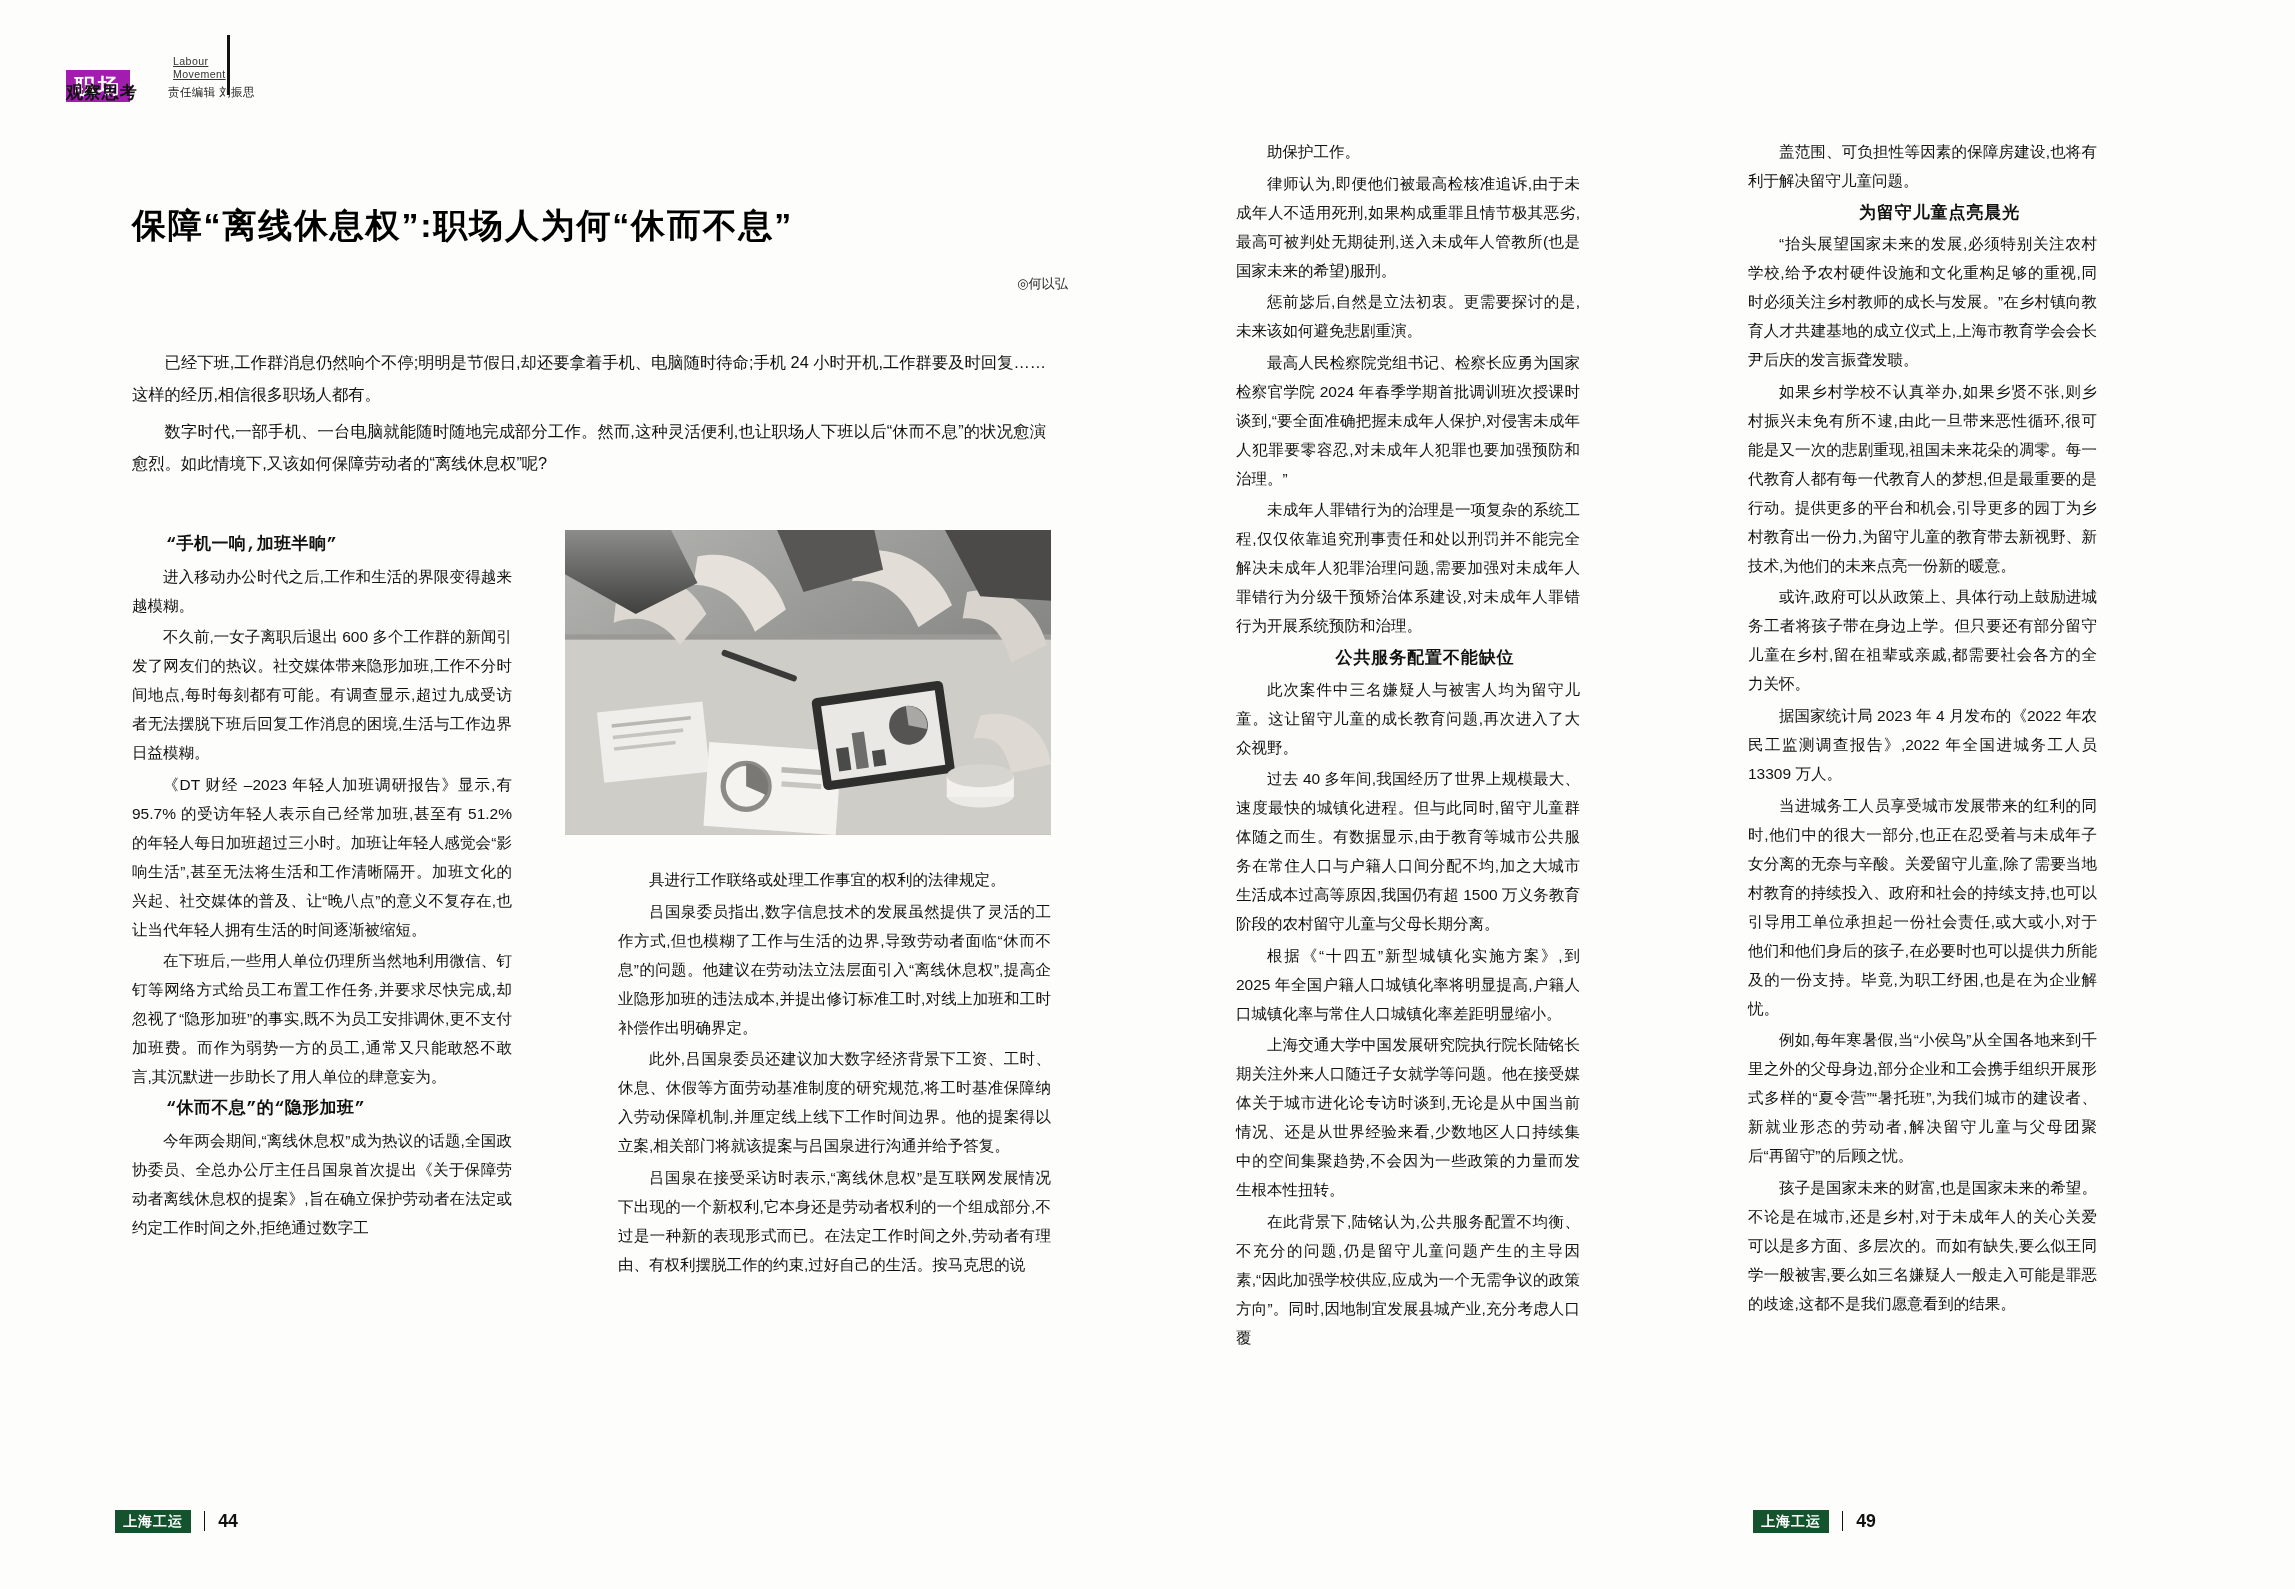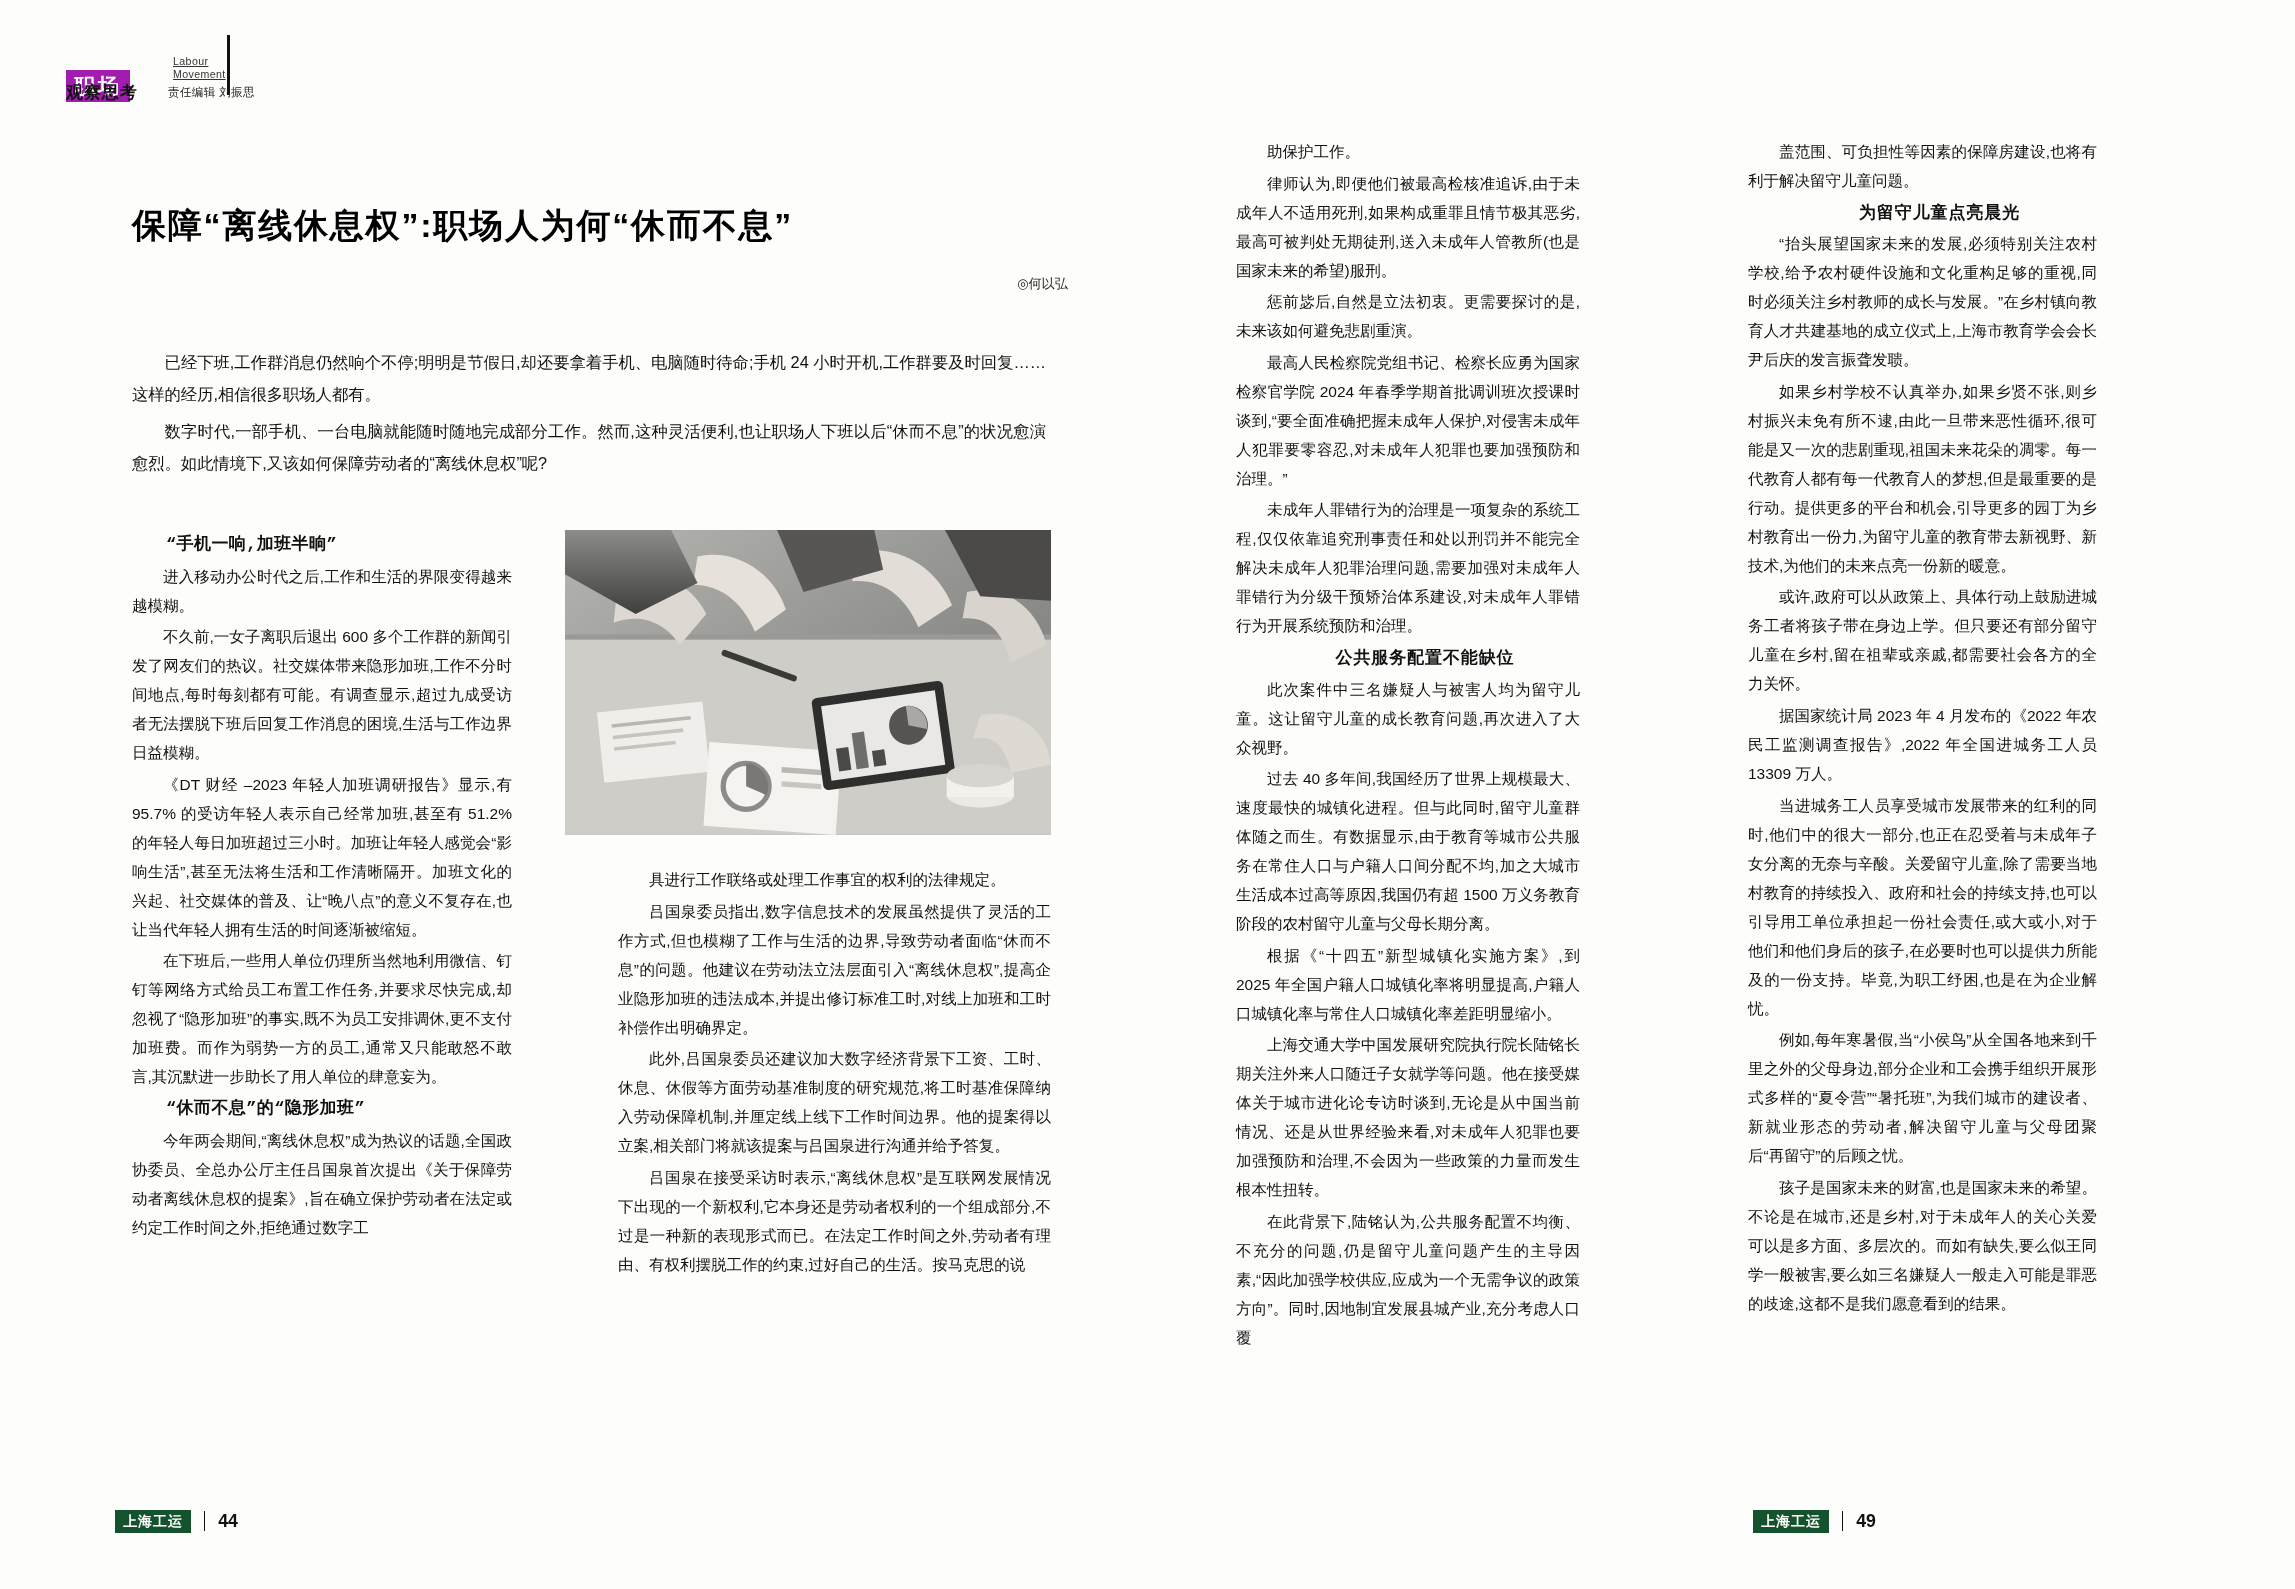--- a/index.html
+++ b/index.html
@@ -158,21 +158,21 @@
   <div class="rcol rc1">
     <p>助保护工作。</p>
     <p>律师认为,即便他们被最高检核准追诉,由于未成年人不适用死刑,如果构成重罪且情节极其恶劣,最高可被判处无期徒刑,送入未成年人管教所(也是国家未来的希望)服刑。</p>
     <p>惩前毖后,自然是立法初衷。更需要探讨的是,未来该如何避免悲剧重演。</p>
     <p>最高人民检察院党组书记、检察长应勇为国家检察官学院 2024 年春季学期首批调训班次授课时谈到,“要全面准确把握未成年人保护,对侵害未成年人犯罪要零容忍,对未成年人犯罪也要加强预防和治理。”</p>
     <p>未成年人罪错行为的治理是一项复杂的系统工程,仅仅依靠追究刑事责任和处以刑罚并不能完全解决未成年人犯罪治理问题,需要加强对未成年人罪错行为分级干预矫治体系建设,对未成年人罪错行为开展系统预防和治理。</p>
     <p class="rsec">公共服务配置不能缺位</p>
     <p>此次案件中三名嫌疑人与被害人均为留守儿童。这让留守儿童的成长教育问题,再次进入了大众视野。</p>
     <p>过去 40 多年间,我国经历了世界上规模最大、速度最快的城镇化进程。但与此同时,留守儿童群体随之而生。有数据显示,由于教育等城市公共服务在常住人口与户籍人口间分配不均,加之大城市生活成本过高等原因,我国仍有超 1500 万义务教育阶段的农村留守儿童与父母长期分离。</p>
     <p>根据《“十四五”新型城镇化实施方案》,到 2025 年全国户籍人口城镇化率将明显提高,户籍人口城镇化率与常住人口城镇化率差距明显缩小。</p>
-    <p>上海交通大学中国发展研究院执行院长陆铭长期关注外来人口随迁子女就学等问题。他在接受媒体关于城市进化论专访时谈到,无论是从中国当前情况、还是从世界经验来看,对未成年人犯罪也要加强预防和治理,不会因为一些政策的力量而发生根本性扭转。</p>
+    <p>上海交通大学中国发展研究院执行院长陆铭长期关注外来人口随迁子女就学等问题。他在接受媒体关于城市进化论专访时谈到,无论是从中国当前情况、还是从世界经验来看,少数地区人口持续集中的空间集聚趋势,不会因为一些政策的力量而发生根本性扭转。</p>
     <p>在此背景下,陆铭认为,公共服务配置不均衡、不充分的问题,仍是留守儿童问题产生的主导因素,“因此加强学校供应,应成为一个无需争议的政策方向”。同时,因地制宜发展县城产业,充分考虑人口覆</p>
   </div>
 
   <div class="rcol rc2">
     <p>盖范围、可负担性等因素的保障房建设,也将有利于解决留守儿童问题。</p>
     <p class="rsec">为留守儿童点亮晨光</p>
     <p>“抬头展望国家未来的发展,必须特别关注农村学校,给予农村硬件设施和文化重构足够的重视,同时必须关注乡村教师的成长与发展。”在乡村镇向教育人才共建基地的成立仪式上,上海市教育学会会长尹后庆的发言振聋发聩。</p>
     <p>如果乡村学校不认真举办,如果乡贤不张,则乡村振兴未免有所不逮,由此一旦带来恶性循环,很可能是又一次的悲剧重现,祖国未来花朵的凋零。每一代教育人都有每一代教育人的梦想,但是最重要的是行动。提供更多的平台和机会,引导更多的园丁为乡村教育出一份力,为留守儿童的教育带去新视野、新技术,为他们的未来点亮一份新的暖意。</p>
     <p>或许,政府可以从政策上、具体行动上鼓励进城务工者将孩子带在身边上学。但只要还有部分留守儿童在乡村,留在祖辈或亲戚,都需要社会各方的全力关怀。</p>
     <p>据国家统计局 2023 年 4 月发布的《2022 年农民工监测调查报告》,2022 年全国进城务工人员 13309 万人。</p>

